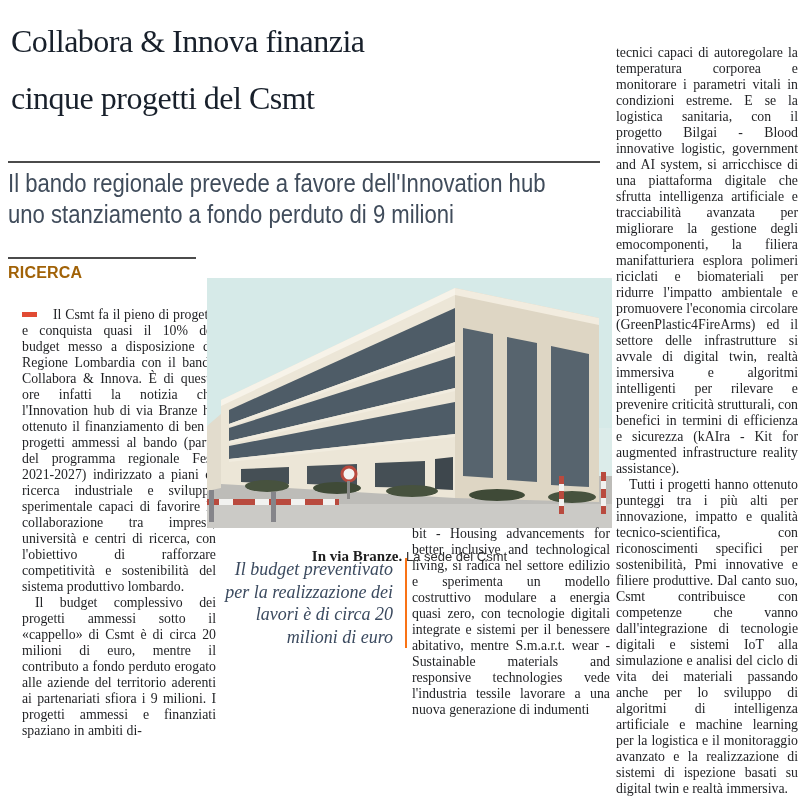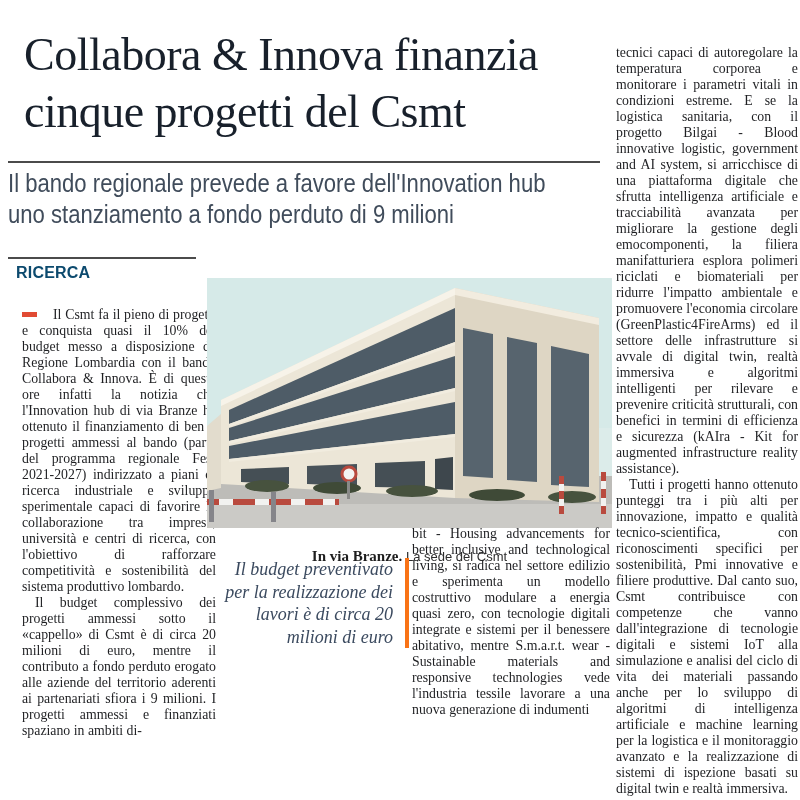--- a/index.html
+++ b/index.html
@@ -2,44 +2,44 @@
 <html lang="it" style="--headline: #18202b; --subhead: #404c5b; --body: #1e1f22; --accent-red: #e14b33; --pullquote: #3b4a5f; --rule-dark: #4b4b4b; --photo-sky: #d6eae8; --photo-front: #ece6d7; --photo-side: #ded6c4; --photo-band: #4e5c67; --photo-ground: #bdbcb8;"><head>
 <meta charset="utf-8">
 <style>
   html,body{margin:0;padding:0;background:#ffffff;}
   .page{
     position:relative;width:800px;height:800px;background:#fff;overflow:hidden;
     font-family:"Liberation Serif", serif;
   }
   
   .headline{
-    position:absolute;left:8px;top:10px;width:620px;margin:16px;
+    position:absolute;left:8px;top:10px;width:620px;margin:3px;
     font-family:"Liberation Serif", serif;font-weight:400;
-    font-size:46px;line-height:57px;letter-spacing:-0.5px;
+    font-size:32px;line-height:57px;letter-spacing:-0.5px;
     color:var(--headline);white-space:pre-line;
   }
   .header-rule{
     position:absolute;left:8px;top:161px;width:592px;height:0;
     border-top:2px solid var(--rule-dark);
   }
   .subhead{
     position:absolute;left:8px;top:168px;width:760px;margin:0;
     font-family:"Liberation Sans", sans-serif;font-weight:400;
     font-size:26px;line-height:31px;color:var(--subhead);
     white-space:pre-line;transform:scaleX(0.85);transform-origin:left top;
   }
   
   .kicker-rule{
     position:absolute;left:8px;top:257px;width:188px;height:0;
     border-top:2px solid var(--rule-dark);
   }
   .kicker{
     position:absolute;left:8px;top:264px;
     font-family:"Liberation Sans", sans-serif;font-weight:700;
-    font-size:16px;color:#0c4a6e;letter-spacing:.2px;margin-left:8px;
+    font-size:16px;color:#a16207;letter-spacing:.2px;
   }
   
   .col{
     position:absolute;color:var(--body);
     font-family:"Liberation Serif", serif;font-size:13.8px;line-height:16px;
     text-align:justify;overflow:hidden;
   }
   .col p{margin:0;}
   .col p.indent{text-indent:13px;}
   .col1{left:22px;top:307px;width:194px;height:478px;}
@@ -58,21 +58,21 @@
   .photo{
     position:absolute;left:207px;top:278px;width:405px;margin:0;
   }
   .photo svg{display:block;width:405px;height:250px;}
   .caption{margin-top:20px;font-size:15px;color:#1d1d1d;text-align:center;}
   .caption .cap-bold{font-weight:700;font-family:"Liberation Serif", serif;}
   .caption .cap-reg{font-family:"Liberation Sans", sans-serif;font-size:13px;color:#2e2e2e;}
   
   .pullquote{
     position:absolute;left:210px;top:558px;width:183px;padding-right:12px;
-    border-right:4px solid #f97316;
+    border-right:2px solid #f97316;
     font-style:italic;font-size:18px;line-height:22.5px;text-align:right;
     color:var(--pullquote);min-height:88px;
   }
 </style>
 </head>
 <body>
 
 <div class="page">
 
   <h1 class="headline">Collabora &amp; Innova finanzia

